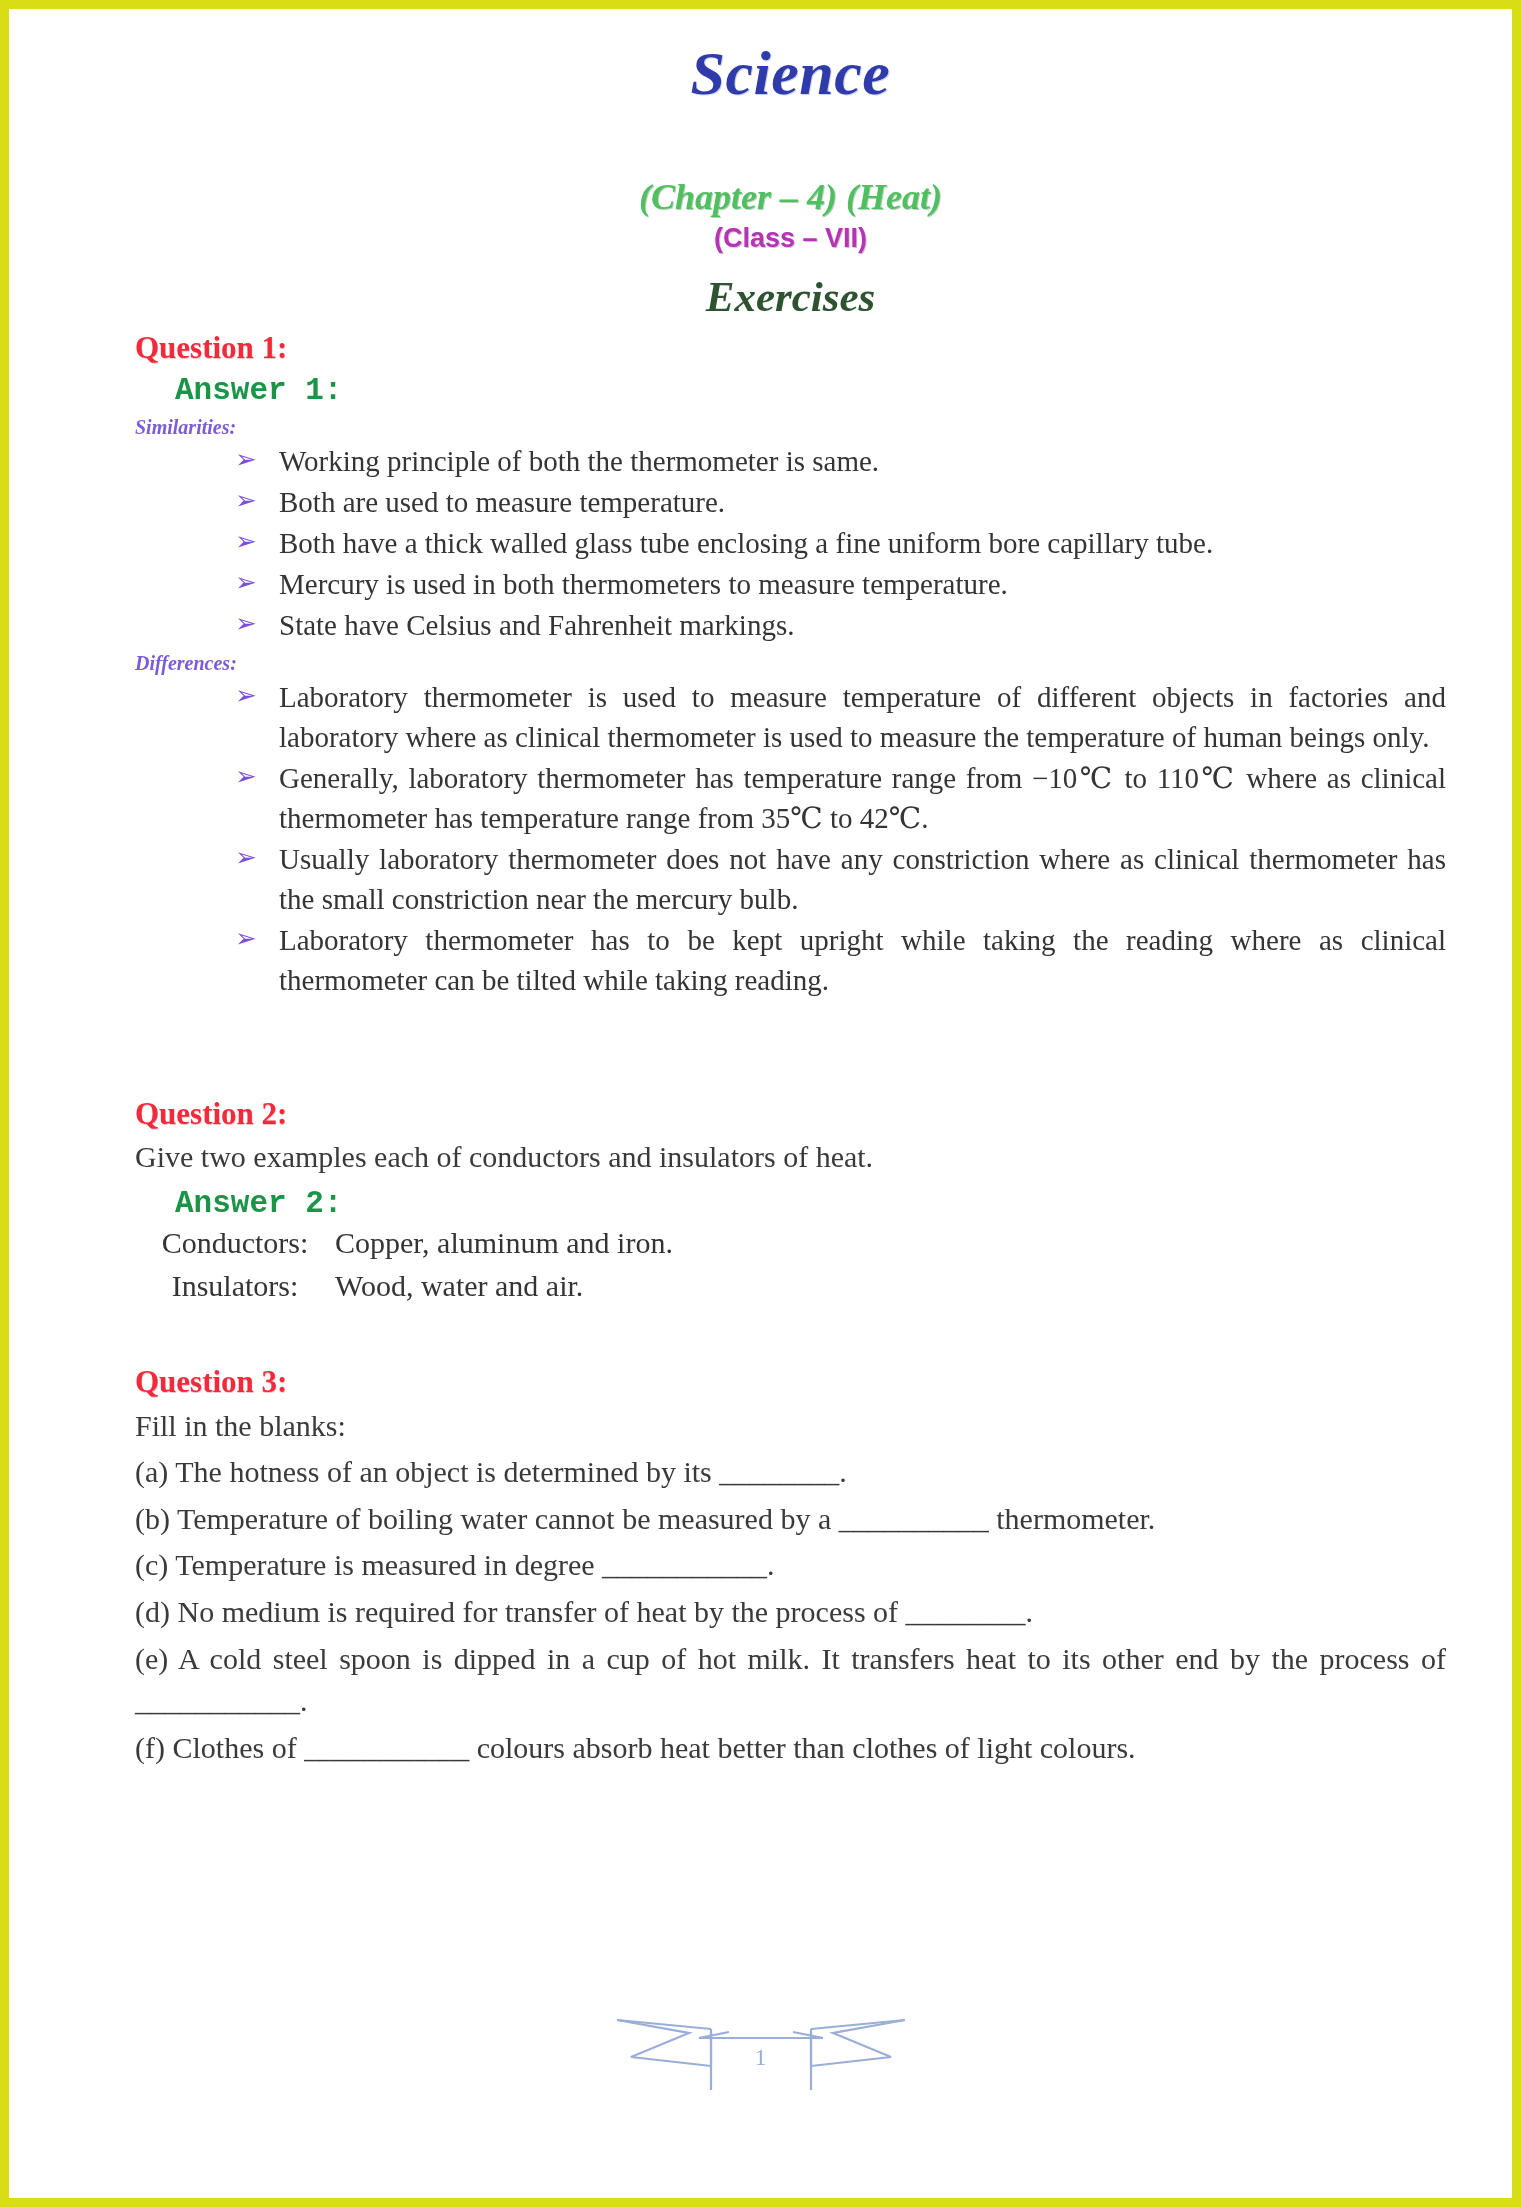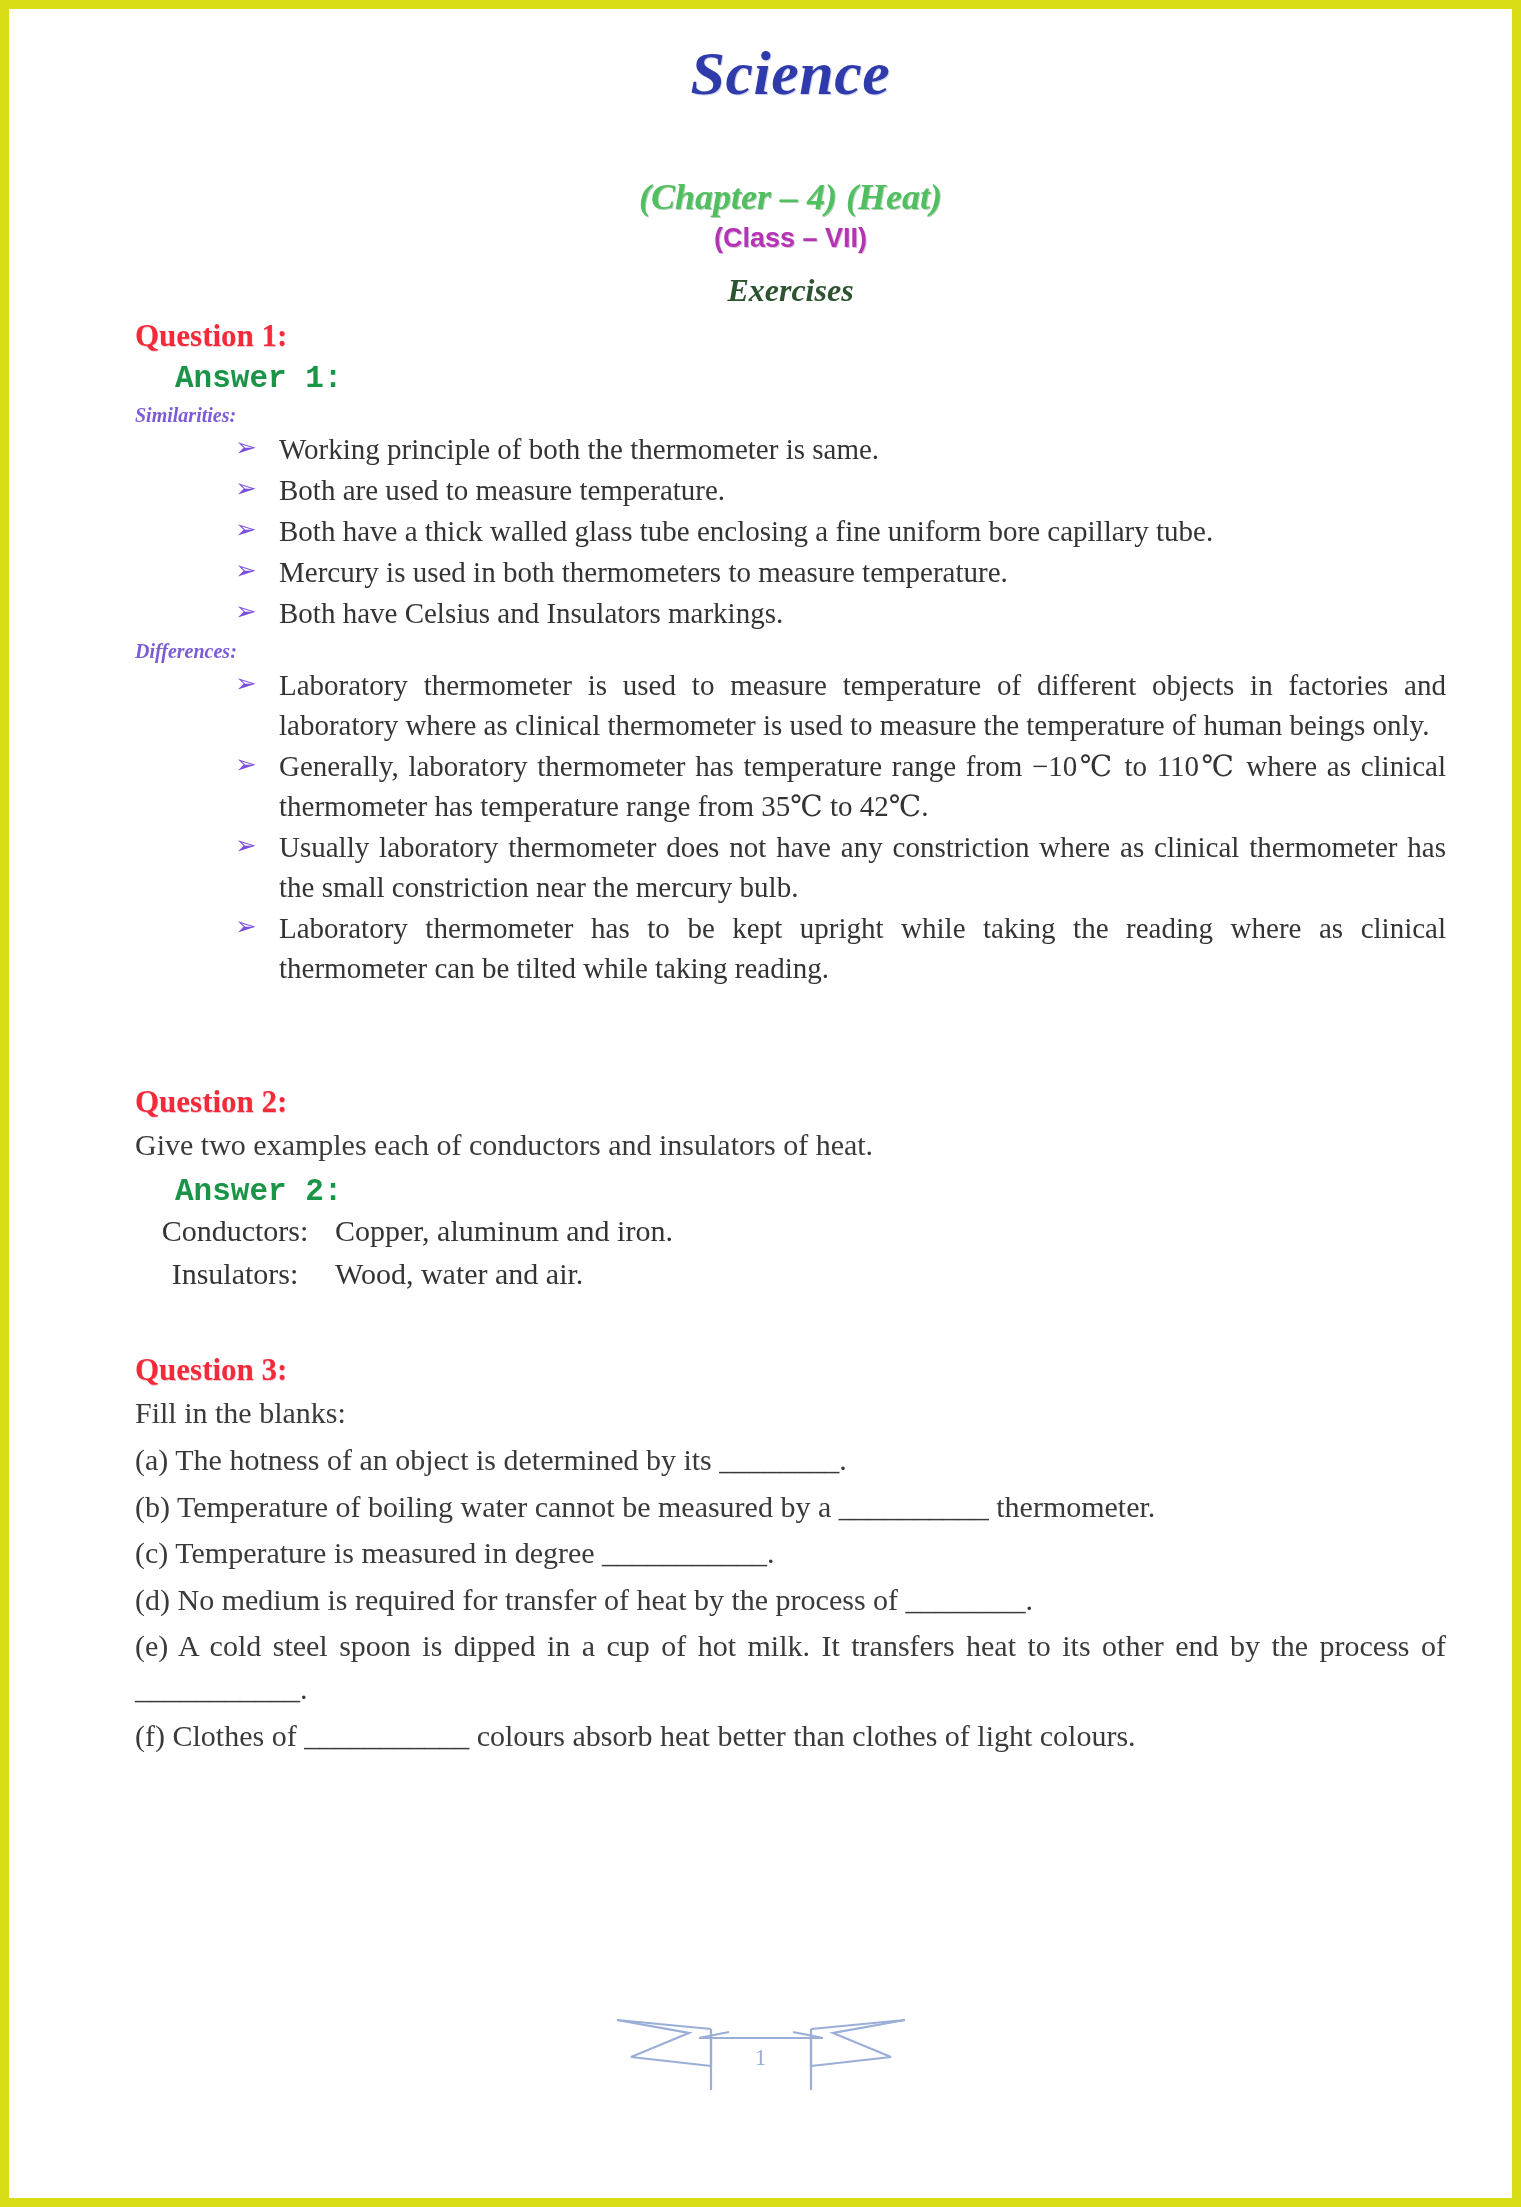--- a/index.html
+++ b/index.html
@@ -51,21 +51,21 @@
     font-family: "Liberation Sans", "DejaVu Sans", sans-serif;
     font-size: 27px;
     font-weight: bold;
     color: #b434b4;
     margin: 6px 0 0 0;
     line-height: 1.1;
     text-shadow: 1px 1px 0 rgba(120,30,120,0.3);
   }
   .title-exercises {
     text-align: center;
-    font-size: 32px;
+    font-size: 43px;
     font-weight: bold;
     font-style: italic;
     color: #2d5331;
     margin: 20px 0 0 0;
     line-height: 1.1;
   }
 
   .q-head {
     font-size: 31px;
     font-weight: bold;
@@ -172,21 +172,21 @@
     <div>
       <div class="q-head">Question 1:</div>
       <div class="a-head">Answer 1:</div>
 
       <div class="sub-head">Similarities:</div>
       <ul class="arrow-list">
         <li class="nojust"><span class="marker">➢</span><span>Working principle of both the thermometer is same.</span></li>
         <li class="nojust"><span class="marker">➢</span><span>Both are used to measure temperature.</span></li>
         <li class="nojust"><span class="marker">➢</span><span>Both have a thick walled glass tube enclosing a fine uniform bore capillary tube.</span></li>
         <li class="nojust"><span class="marker">➢</span><span>Mercury is used in both thermometers to measure temperature.</span></li>
-        <li class="nojust"><span class="marker">➢</span><span>Both have Celsius and Insulators markings.</span></li>
+        <li class="nojust"><span class="marker">➢</span><span>State have Celsius and Fahrenheit markings.</span></li>
       </ul>
 
       <div class="sub-head">Differences:</div>
       <ul class="arrow-list">
         <li><span class="marker">➢</span><span>Laboratory thermometer is used to measure temperature of different objects in factories and laboratory where as clinical thermometer is used to measure the temperature of human beings only.</span></li>
         <li><span class="marker">➢</span><span>Generally, laboratory thermometer has temperature range from −10℃ to 110℃ where as clinical thermometer has temperature range from 35℃ to 42℃.</span></li>
         <li><span class="marker">➢</span><span>Usually laboratory thermometer does not have any constriction where as clinical thermometer has the small constriction near the mercury bulb.</span></li>
         <li><span class="marker">➢</span><span>Laboratory thermometer has to be kept upright while taking the reading where as clinical thermometer can be tilted while taking reading.</span></li>
       </ul>
     </div>

